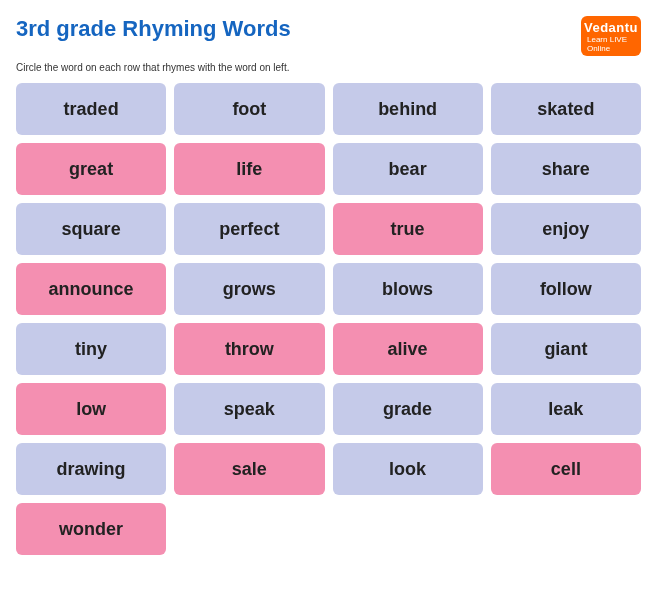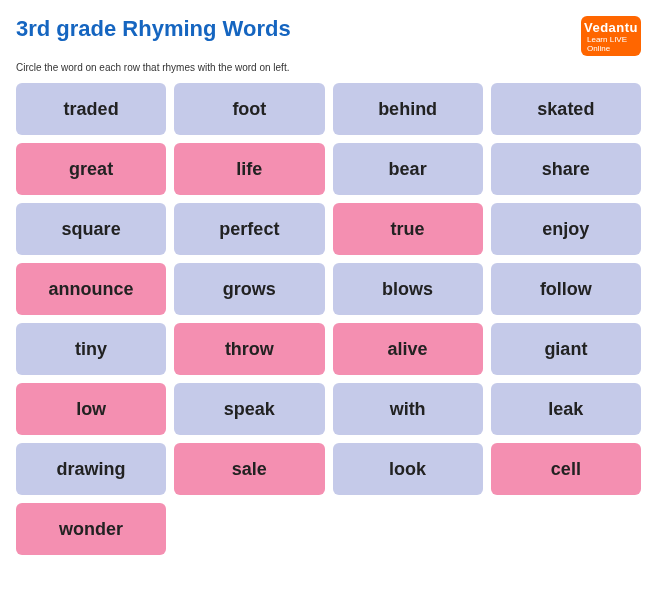--- a/index.html
+++ b/index.html
@@ -102,20 +102,20 @@
     <div class="cell cell-pink">announce</div>
     <div class="cell cell-blue">grows</div>
     <div class="cell cell-blue">blows</div>
     <div class="cell cell-blue">follow</div>
     <div class="cell cell-blue">tiny</div>
     <div class="cell cell-pink">throw</div>
     <div class="cell cell-pink">alive</div>
     <div class="cell cell-blue">giant</div>
     <div class="cell cell-pink">low</div>
     <div class="cell cell-blue">speak</div>
-    <div class="cell cell-blue">with</div>
+    <div class="cell cell-blue">grade</div>
     <div class="cell cell-blue">leak</div>
     <div class="cell cell-blue">drawing</div>
     <div class="cell cell-pink">sale</div>
     <div class="cell cell-blue">look</div>
     <div class="cell cell-pink">cell</div>
     <div class="cell cell-pink">wonder</div>
   </div>
 
 </body></html>

